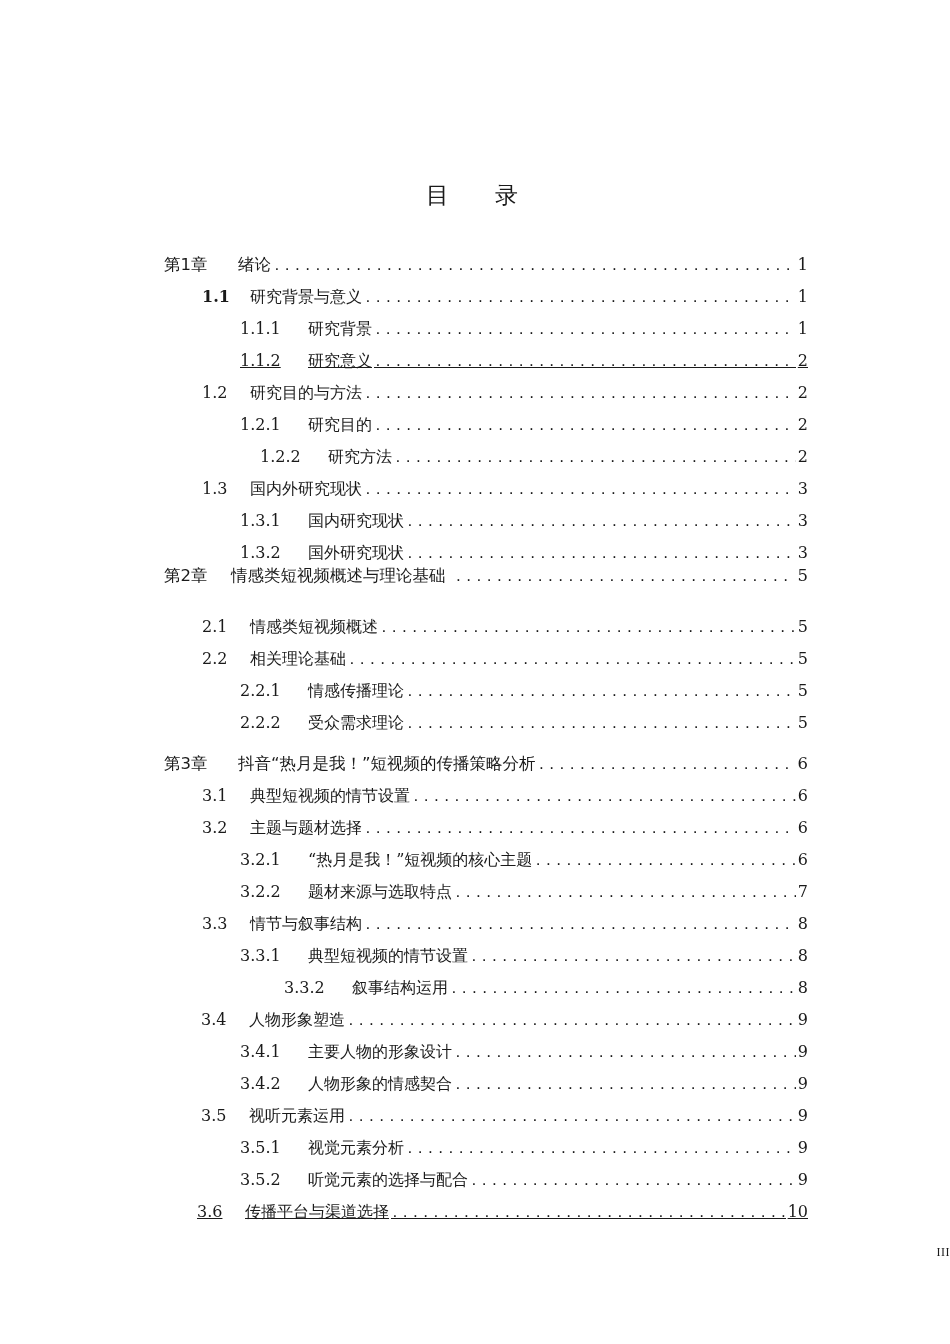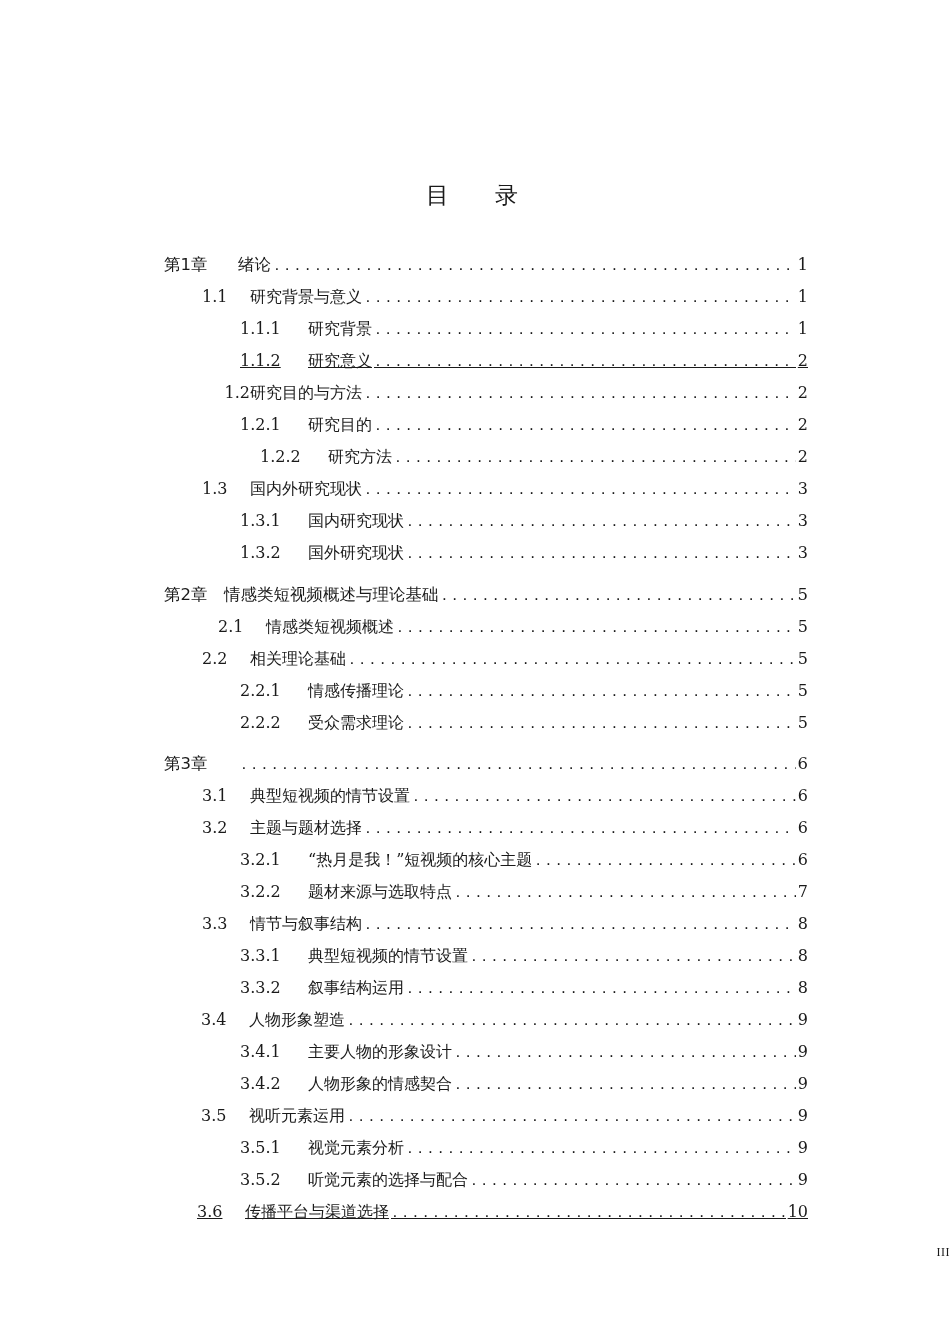--- a/index.html
+++ b/index.html
@@ -92,39 +92,39 @@
 <div class="page-title">目录</div>
 
 <div class="toc" id="toc">
     <div class="toc-entry level-0" style="top: 0px; left: 164px; width: 644px;">
       <span class="toc-num" style="width: 74px;">第1章</span>
       <span class="toc-text">绪论</span>
       <span class="toc-leader"></span>
       <span class="toc-page">1</span>
     </div>
     <div class="toc-entry level-1" style="top: 32px; left: 202px; width: 606px;">
-      <span class="toc-num" style="width: 48px;">1.1</span>
+      <span class="toc-num" style="width: 48px; font-weight: bold;">1.1</span>
       <span class="toc-text">研究背景与意义</span>
       <span class="toc-leader"></span>
       <span class="toc-page">1</span>
     </div>
     <div class="toc-entry level-2" style="top: 64px; left: 240px; width: 568px;">
       <span class="toc-num" style="width: 68px;">1.1.1</span>
       <span class="toc-text">研究背景</span>
       <span class="toc-leader"></span>
       <span class="toc-page">1</span>
     </div>
     <div class="toc-entry level-2" style="top: 96px; left: 240px; width: 568px; text-decoration: underline;">
       <span class="toc-num" style="width: 68px;">1.1.2</span>
       <span class="toc-text">研究意义</span>
       <span class="toc-leader"></span>
       <span class="toc-page">2</span>
     </div>
     <div class="toc-entry level-1" style="top: 128px; left: 202px; width: 606px;">
-      <span class="toc-num" style="width: 48px; text-align: right;">1.2</span>
+      <span class="toc-num" style="width: 48px;">1.2</span>
       <span class="toc-text">研究目的与方法</span>
       <span class="toc-leader"></span>
       <span class="toc-page">2</span>
     </div>
     <div class="toc-entry level-2" style="top: 160px; left: 240px; width: 568px;">
       <span class="toc-num" style="width: 68px;">1.2.1</span>
       <span class="toc-text">研究目的</span>
       <span class="toc-leader"></span>
       <span class="toc-page">2</span>
     </div>
@@ -145,28 +145,28 @@
       <span class="toc-text">国内研究现状</span>
       <span class="toc-leader"></span>
       <span class="toc-page">3</span>
     </div>
     <div class="toc-entry level-2" style="top: 288px; left: 240px; width: 568px;">
       <span class="toc-num" style="width: 68px;">1.3.2</span>
       <span class="toc-text">国外研究现状</span>
       <span class="toc-leader"></span>
       <span class="toc-page">3</span>
     </div>
-    <div class="toc-entry level-0" style="top: 330px; left: 164px; width: 644px;">
+    <div class="toc-entry level-0" style="top: 311px; left: 164px; width: 644px; gap: 7px;">
       <span class="toc-num" style="width: 60px;">第2章</span>
       <span class="toc-text">情感类短视频概述与理论基础</span>
       <span class="toc-leader"></span>
       <span class="toc-page">5</span>
     </div>
     <div class="toc-entry level-1" style="top: 362px; left: 202px; width: 606px;">
-      <span class="toc-num" style="width: 48px; margin-left: 16px;">2.1</span>
+      <span class="toc-num" style="width: 48px;">2.1</span>
       <span class="toc-text">情感类短视频概述</span>
       <span class="toc-leader"></span>
       <span class="toc-page">5</span>
     </div>
     <div class="toc-entry level-1" style="top: 394px; left: 202px; width: 606px;">
       <span class="toc-num" style="width: 48px;">2.2</span>
       <span class="toc-text">相关理论基础</span>
       <span class="toc-leader"></span>
       <span class="toc-page">5</span>
     </div>
@@ -177,20 +177,21 @@
       <span class="toc-page">5</span>
     </div>
     <div class="toc-entry level-2" style="top: 458px; left: 240px; width: 568px;">
       <span class="toc-num" style="width: 68px;">2.2.2</span>
       <span class="toc-text">受众需求理论</span>
       <span class="toc-leader"></span>
       <span class="toc-page">5</span>
     </div>
     <div class="toc-entry level-0" style="top: 499px; left: 164px; width: 644px;">
       <span class="toc-num" style="width: 74px;">第3章</span>
+      <span class="toc-text">抖音“热月是我！”短视频的传播策略分析</span>
       <span class="toc-leader"></span>
       <span class="toc-page">6</span>
     </div>
     <div class="toc-entry level-1" style="top: 531px; left: 202px; width: 606px;">
       <span class="toc-num" style="width: 48px;">3.1</span>
       <span class="toc-text">典型短视频的情节设置</span>
       <span class="toc-leader"></span>
       <span class="toc-page">6</span>
     </div>
     <div class="toc-entry level-1" style="top: 563px; left: 202px; width: 606px;">
@@ -217,21 +218,21 @@
       <span class="toc-leader"></span>
       <span class="toc-page">8</span>
     </div>
     <div class="toc-entry level-2" style="top: 691px; left: 240px; width: 568px;">
       <span class="toc-num" style="width: 68px;">3.3.1</span>
       <span class="toc-text">典型短视频的情节设置</span>
       <span class="toc-leader"></span>
       <span class="toc-page">8</span>
     </div>
     <div class="toc-entry level-2" style="top: 723px; left: 240px; width: 568px;">
-      <span class="toc-num" style="width: 68px;">3.3.2</span>
+      <span class="toc-num" style="width: 68px; margin-left: 44px;">3.3.2</span>
       <span class="toc-text">叙事结构运用</span>
       <span class="toc-leader"></span>
       <span class="toc-page">8</span>
     </div>
     <div class="toc-entry level-1" style="top: 755px; left: 201px; width: 607px;">
       <span class="toc-num" style="width: 48px;">3.4</span>
       <span class="toc-text">人物形象塑造</span>
       <span class="toc-leader"></span>
       <span class="toc-page">9</span>
     </div>

